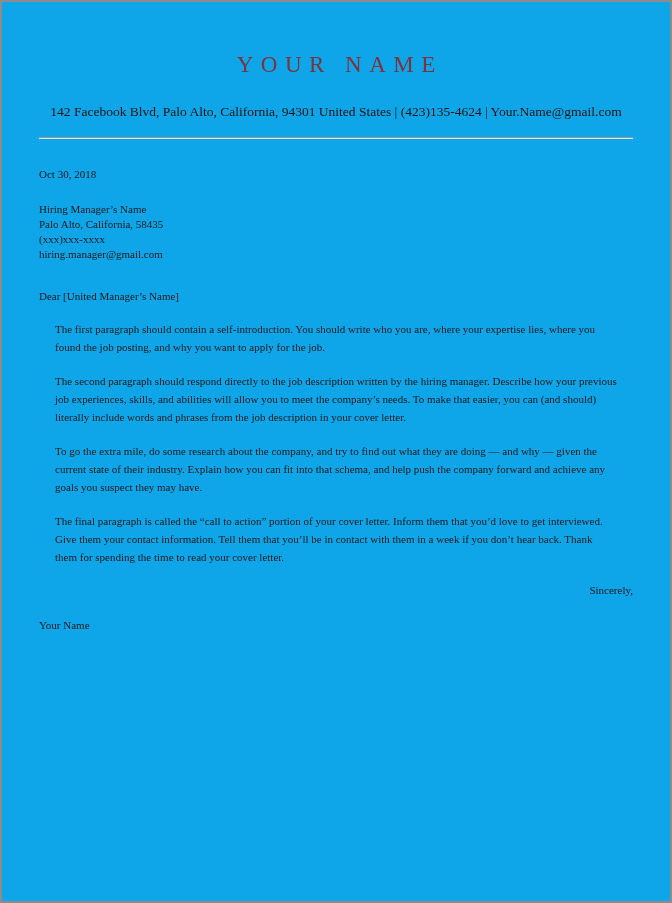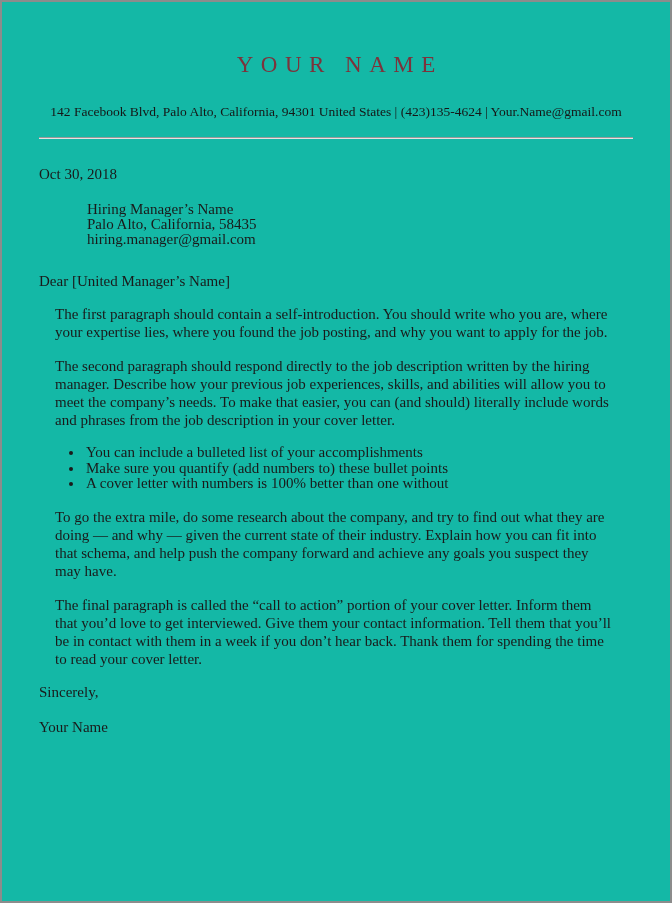--- a/index.html
+++ b/index.html
@@ -6,21 +6,21 @@
     margin: 0;
     padding: 0;
     background: #ffffff;
   }
   .page {
     position: relative;
     width: 672px;
     height: 903px;
     box-sizing: border-box;
     border: 2px solid #8c8c8c;
-    background: #14b8a6;
+    background: #0ea5e9;
     font-family: "Liberation Serif", "DejaVu Serif", serif;
     color: #1a1a1a;
     overflow: hidden;
   }
   .inner {
     padding: 0 37px;
   }
   
   .header {
     text-align: center;
@@ -42,52 +42,51 @@
   }
   hr.header-divider {
     margin: 17px 0 0 0;
     border: none;
     border-top: 1px solid #989898;
     border-bottom: 1px solid #e3e3e3;
     height: 0;
   }
   
   .body-text {
-    font-size: 15px;
+    font-size: 11px;
     line-height: 18px;
   }
   .date-line {
     margin-top: 27px;
     line-height: 16px;
   }
   .recipient-block {
     margin-top: 20px;
     line-height: 15px;
-    margin-left: 48px;
   }
   .salutation {
     margin-top: 26px;
     line-height: 16px;
   }
   p.para {
     margin: 16px;
   }
   .para-1 { margin-top: 21px; }
   .para-2 { margin-top: 20px; }
   .para-3 { margin-top: 12px; }
   .para-4 { margin-top: 20px; }
   ul.bullet-list {
     margin: 11px 0 0 0;
     padding-left: 45px;
     line-height: 15.5px;
   }
   ul.bullet-list li {
     padding-left: 2px;
   }
-  .closing   { line-height: 16px; }
+  .closing   { line-height: 16px; text-align: right; }
   .signature { margin-top: 19px; line-height: 16px; }
 </style>
 </head>
 <body>
 
 <div class="page">
   <div class="inner">
 
     <div class="header">
       <div class="name-heading">YOUR NAME</div>
@@ -96,34 +95,30 @@
 
     <hr class="header-divider">
 
     <div class="body-text">
 
       <div class="date-line">Oct 30, 2018</div>
 
       <div class="recipient-block">
         <div>Hiring Manager’s Name</div>
         <div>Palo Alto, California, 58435</div>
+        <div>(xxx)xxx-xxxx</div>
         <div>hiring.manager@gmail.com</div>
       </div>
 
       <div class="salutation">Dear [United Manager’s Name]</div>
 
       <p class="para para-1">The first paragraph should contain a self-introduction. You should write who you are, where your expertise lies, where you found the job posting, and why you want to apply for the job.</p>
 
       <p class="para para-2">The second paragraph should respond directly to the job description written by the hiring manager. Describe how your previous job experiences, skills, and abilities will allow you to meet the company’s needs. To make that easier, you can (and should) literally include words and phrases from the job description in your cover letter.</p>
 
-      <ul class="bullet-list">
-        <li>You can include a bulleted list of your accomplishments</li>
-        <li>Make sure you quantify (add numbers to) these bullet points</li>
-        <li>A cover letter with numbers is 100% better than one without</li>
-      </ul>
 
       <p class="para para-3">To go the extra mile, do some research about the company, and try to find out what they are doing — and why — given the current state of their industry. Explain how you can fit into that schema, and help push the company forward and achieve any goals you suspect they may have.</p>
 
       <p class="para para-4">The final paragraph is called the “call to action” portion of your cover letter. Inform them that you’d love to get interviewed. Give them your contact information. Tell them that you’ll be in contact with them in a week if you don’t hear back. Thank them for spending the time to read your cover letter.</p>
 
       <div class="closing">Sincerely,</div>
 
       <div class="signature">Your Name</div>
 
     </div>

